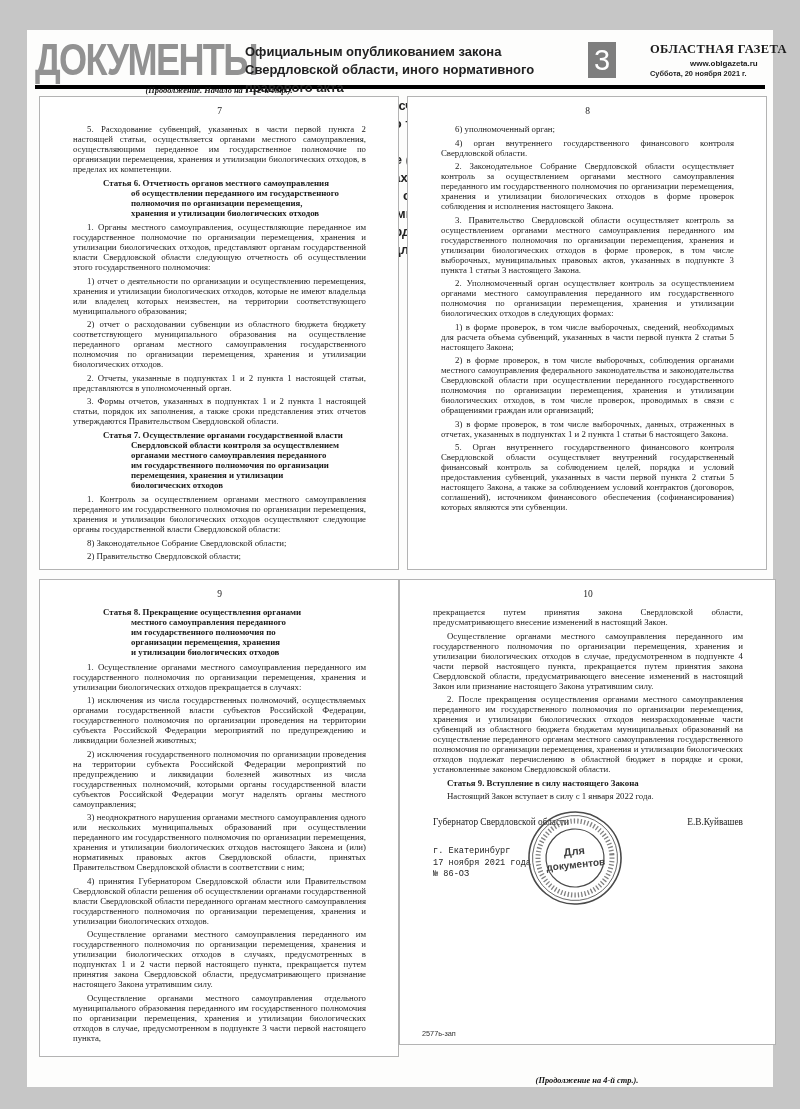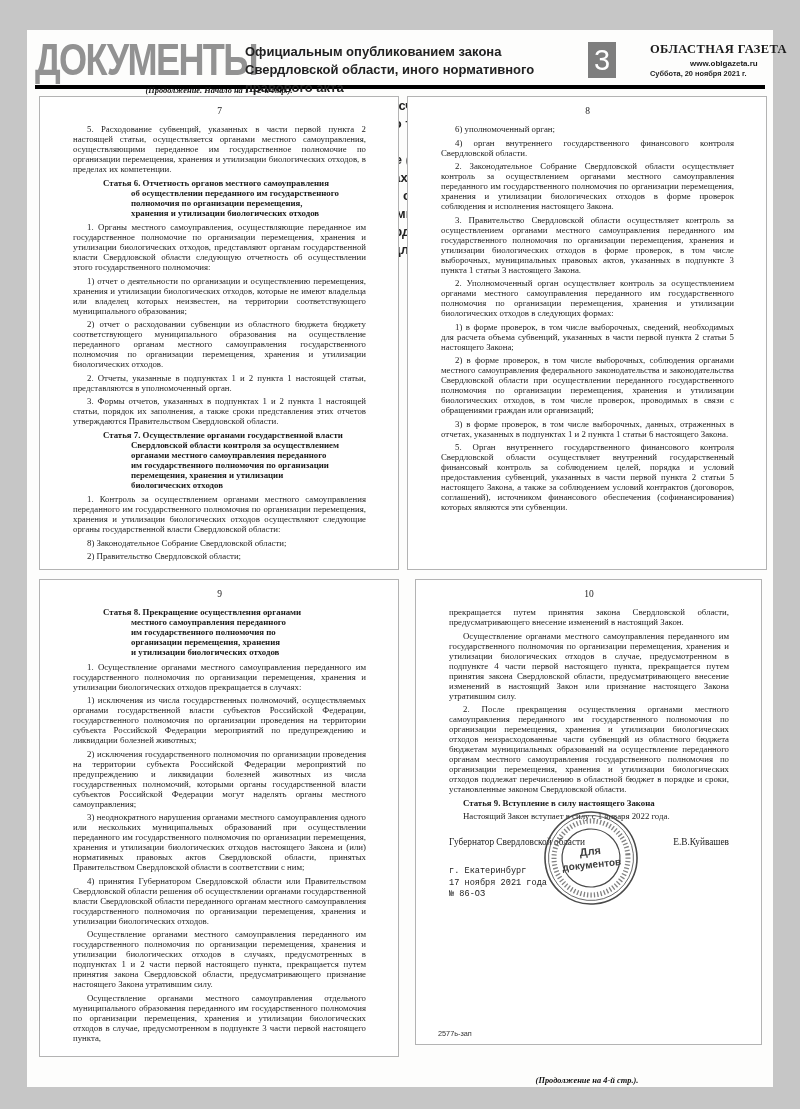--- a/index.html
+++ b/index.html
@@ -58,21 +58,21 @@
   
   .panel{
     position:absolute;background:#fff;border:1px solid #b3b3b3;
     padding:9px 32px 8px 33px;box-sizing:border-box;
     font-size:8.8px;line-height:10px;text-align:justify;
     overflow:hidden;
   }
   .panel-1{left:12px;top:66px;width:360px;height:474px;}
   .panel-2{left:380px;top:66px;width:360px;height:474px;}
   .panel-3{left:12px;top:549px;width:360px;height:478px;}
-  .panel-4{left:388px;top:549px;width:347px;height:466px;}
+  .panel-4{left:372px;top:549px;width:377px;height:466px;}
   .pagenum{text-align:center;font-size:9.5px;margin-bottom:8px;}
   .para{margin:0 0 3.5px 0;text-indent:14px;}
   .para.noindent{text-indent:0;}
   .para.bold{font-weight:bold;}
   .heading{
     font-weight:bold;text-align:left;
     padding-left:58px;text-indent:-28px;
     margin:2px 0 4.5px 0;
   }
   

